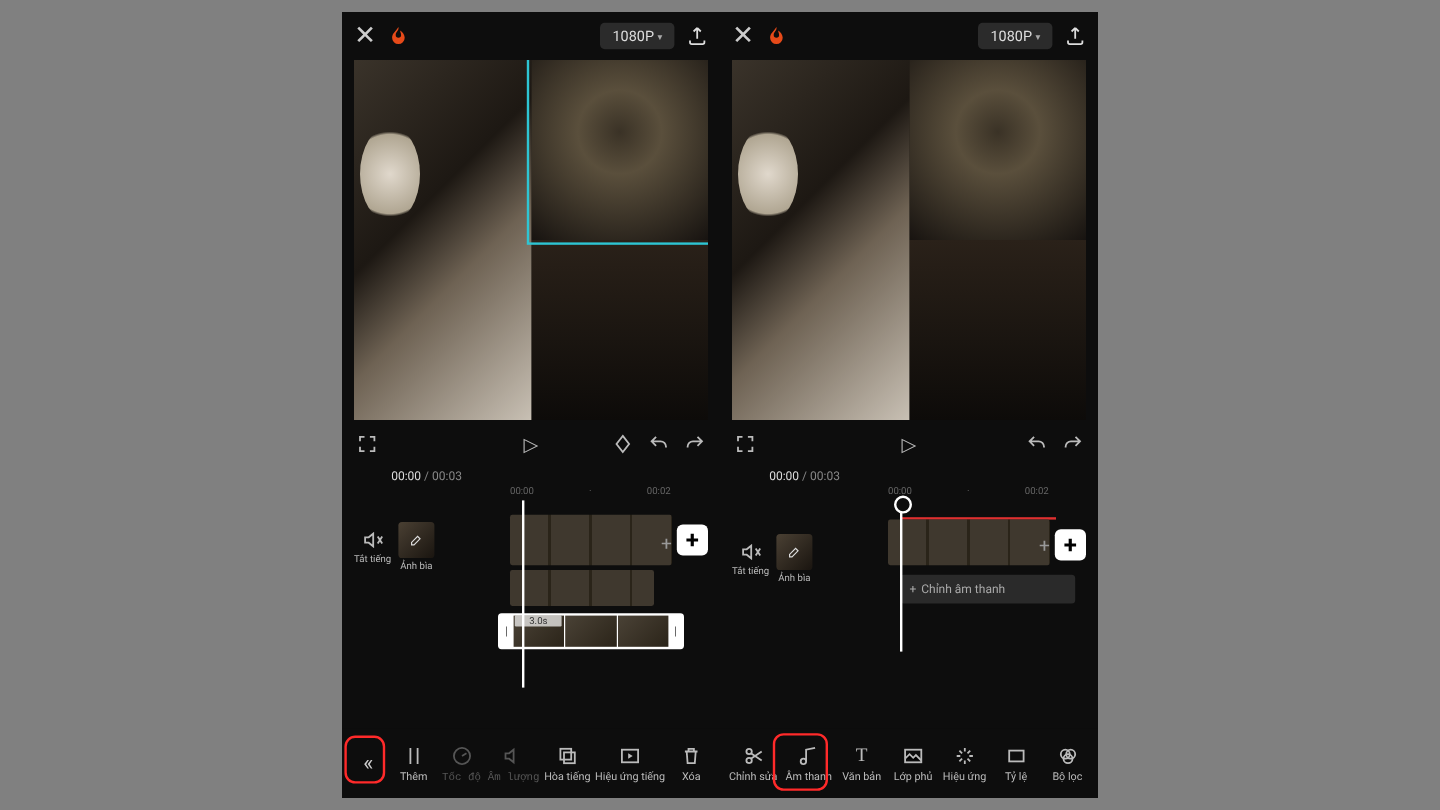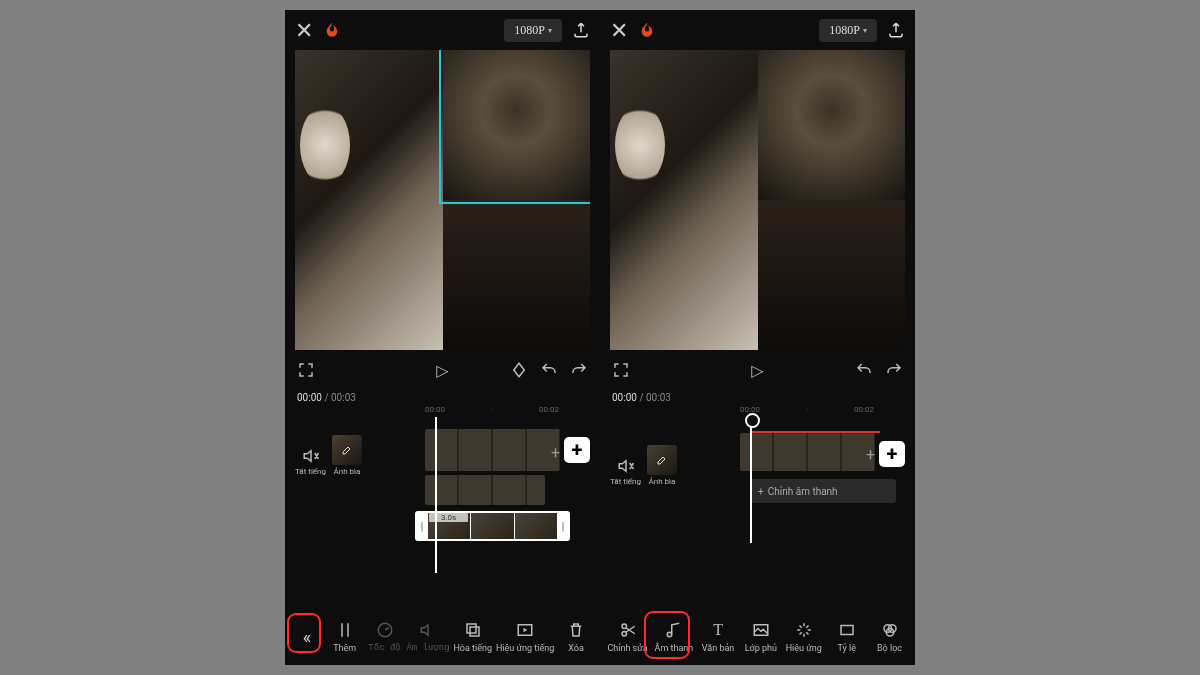--- a/index.html
+++ b/index.html
@@ -41,21 +41,20 @@
   }
   .res-pill {
     background: #2b2b2b;
     color: #ddd;
     font-size: 12px;
     padding: 4px 10px;
     border-radius: 4px;
     display: flex;
     align-items: center;
     gap: 3px;
-    font-family: Liberation Serif, serif;
   }
   .res-pill::after { content: "▾"; font-size: 8px; opacity: .7; }
   .export-icon { color: #ddd; }
 
   .preview {
     width: 295px;
     height: 300px;
     margin: 0 auto;
     position: relative;
     background: #1b1712;
@@ -106,20 +105,21 @@
     left: 50%;
     transform: translateX(-50%);
     font-size: 16px;
   }
   .right-ctl { display:flex; gap:12px; align-items:center; }
 
   .time-row {
     padding: 2px 12px;
     font-size: 10px;
     color: #888;
+    margin-left: 29px;
   }
   .time-row .cur { color: #ddd; }
   .ruler {
     height: 12px;
     padding-left: 140px;
     font-size: 8px;
     color: #666;
     display: flex;
     gap: 46px;
   }
@@ -128,21 +128,21 @@
     position: relative;
     height: 150px;
     padding-top: 6px;
   }
   .mute-cover {
     position:absolute;
     left: 10px;
     top: 18px;
     display:flex;
     gap:6px;
-    align-items:flex-end;
+    align-items:center;
   }
   .mute-btn, .cover-btn {
     display:flex; flex-direction:column; align-items:center; gap:2px;
     font-size:8px; color:#bbb;
     cursor:pointer;
   }
   .cover-thumb {
     width:30px; height:30px;
     background: linear-gradient(135deg,#4a4033,#1a1510);
     border-radius:3px;

